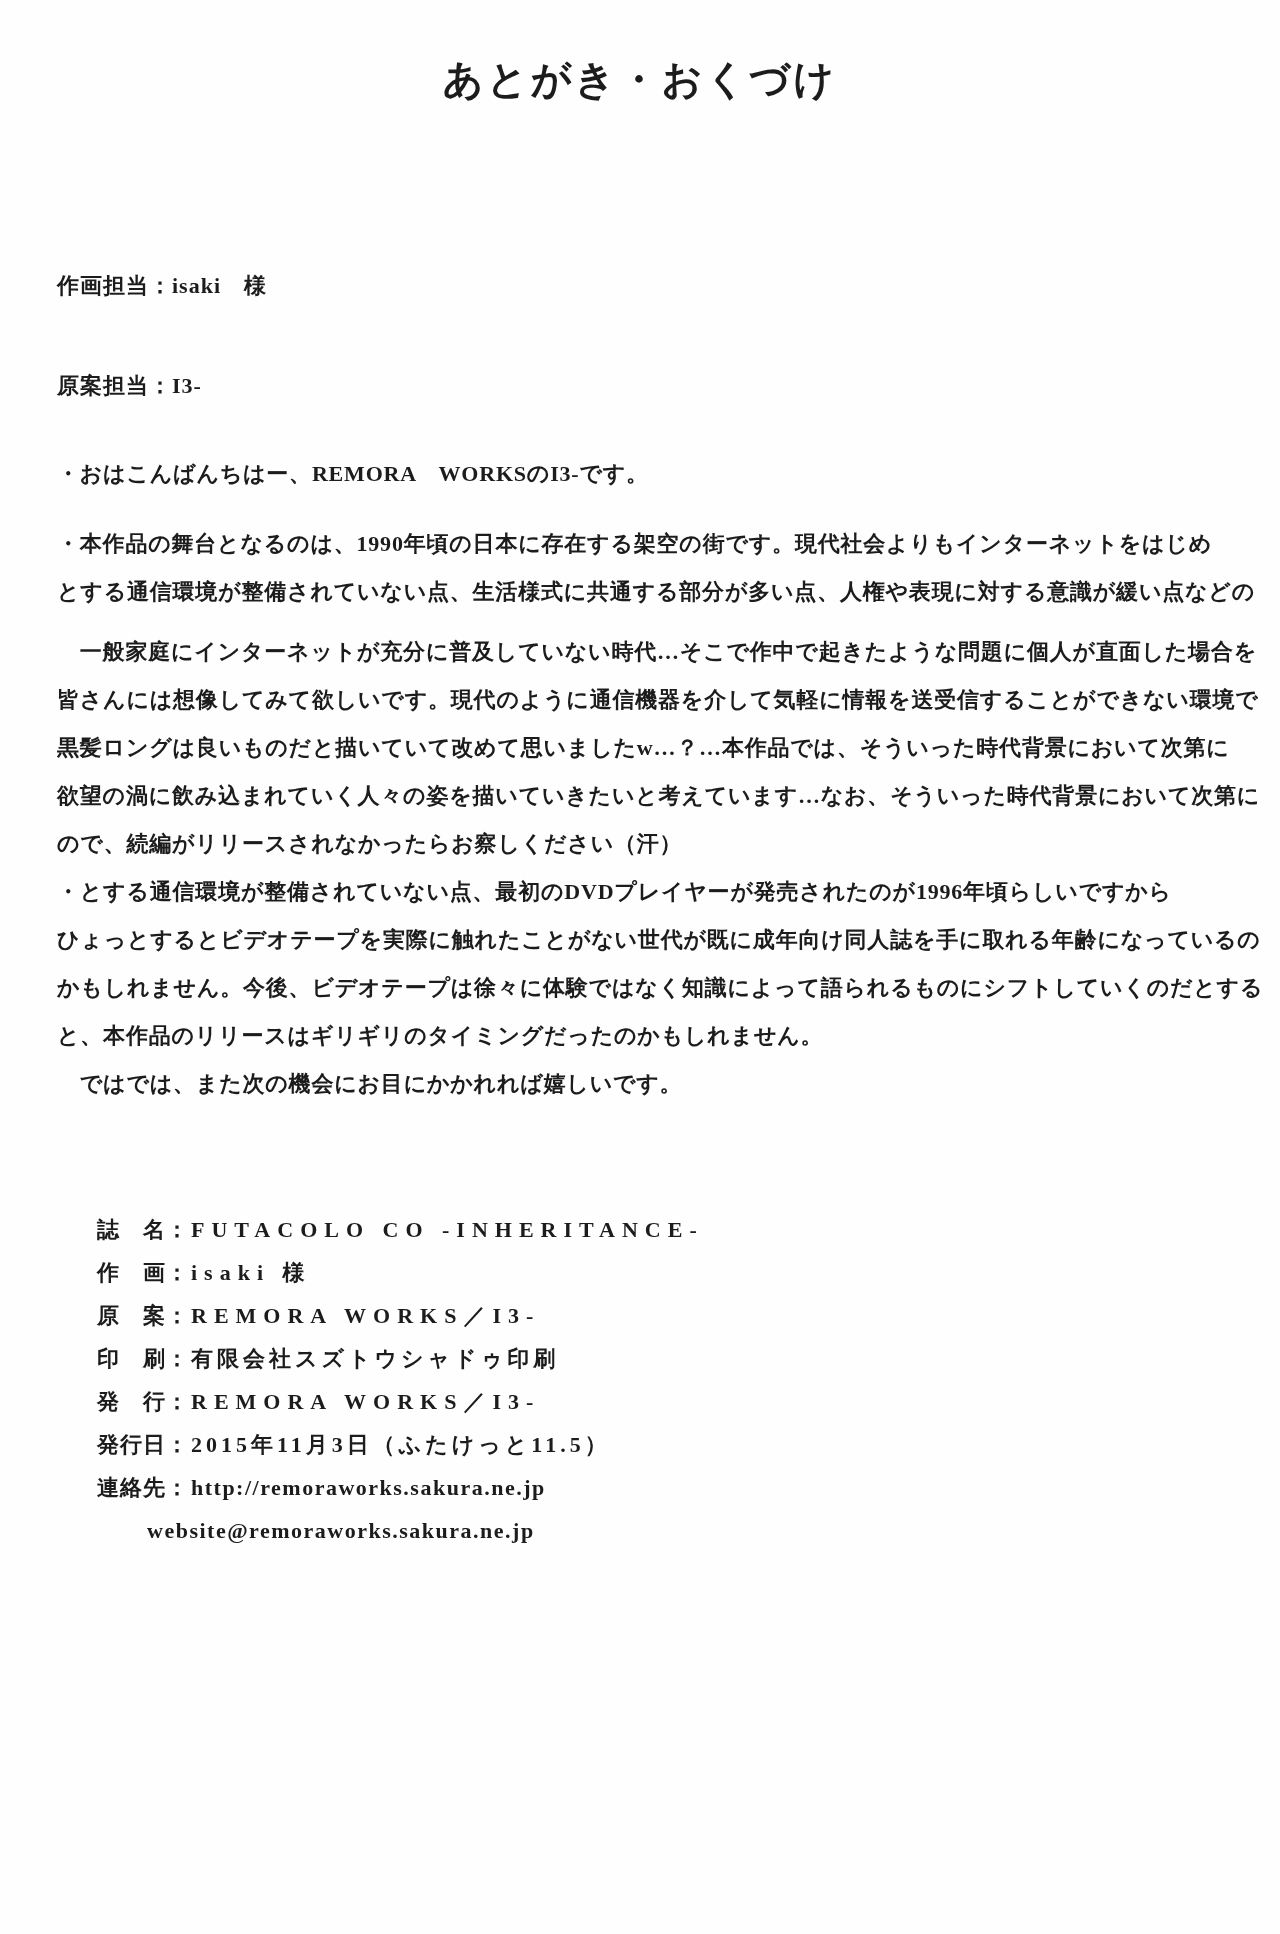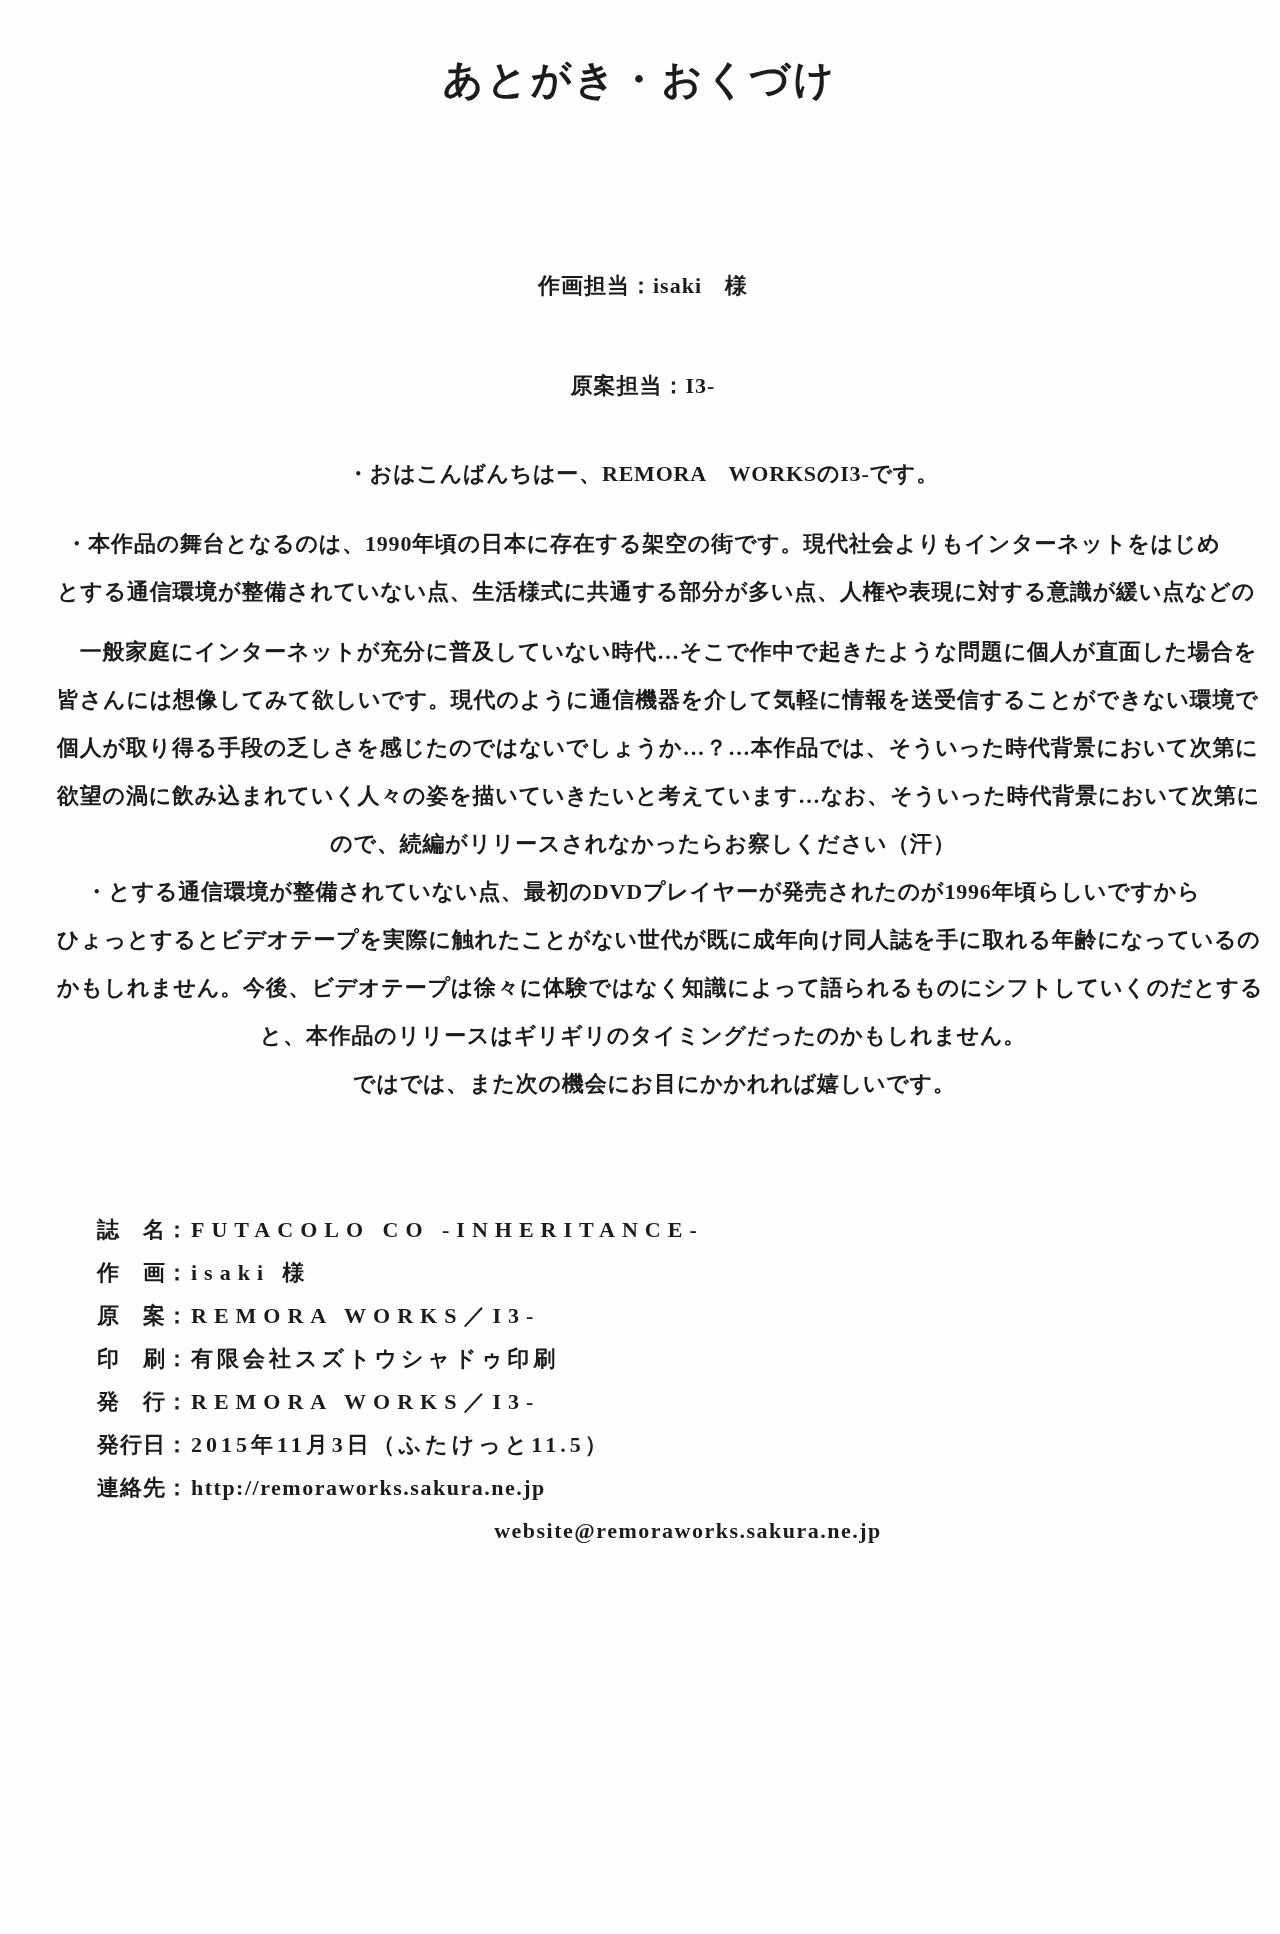--- a/index.html
+++ b/index.html
@@ -23,21 +23,20 @@
   .page-title {
     margin-top: 52px;
     text-align: center;
     font-size: 40px;
     font-weight: 700;
     letter-spacing: 3px;
   }
   .content {
     padding-left: 57px;
     padding-right: 51px;
-    text-align: center;
   }
   .section-heading {
     margin-top: 0;
     font-size: 22px;
     font-weight: 700;
     line-height: 48px;
     letter-spacing: 1px;
   }
   .heading-artist { margin-top: 155px; }
   .heading-planner { margin-top: 52px; }
@@ -101,21 +100,21 @@
     </div>
 
     <div class="para para-setting">
       <div class="line">・本作品の舞台となるのは、1990年頃の日本に存在する架空の街です。現代社会よりもインターネットをはじめ</div>
       <div class="line">とする通信環境が整備されていない点、生活様式に共通する部分が多い点、人権や表現に対する意識が緩い点などの</div>
     </div>
 
     <div class="para para-imagine">
       <div class="line">　一般家庭にインターネットが充分に普及していない時代…そこで作中で起きたような問題に個人が直面した場合を</div>
       <div class="line">皆さんには想像してみて欲しいです。現代のように通信機器を介して気軽に情報を送受信することができない環境で</div>
-      <div class="line">個人が取り得る手段の乏しさを感じたのではないでしょうか…？…本作品では、そういった時代背景において次第に</div>
+      <div class="line">黒髪ロングは良いものだと描いていて改めて思いましたw…？…本作品では、そういった時代背景において次第に</div>
       <div class="line">欲望の渦に飲み込まれていく人々の姿を描いていきたいと考えています…なお、そういった時代背景において次第に</div>
       <div class="line">ので、続編がリリースされなかったらお察しください（汗）</div>
     </div>
 
     <div class="para para-vhs">
       <div class="line">・とする通信環境が整備されていない点、最初のDVDプレイヤーが発売されたのが1996年頃らしいですから</div>
       <div class="line">ひょっとするとビデオテープを実際に触れたことがない世代が既に成年向け同人誌を手に取れる年齢になっているの</div>
       <div class="line">かもしれません。今後、ビデオテープは徐々に体験ではなく知識によって語られるものにシフトしていくのだとする</div>
       <div class="line">と、本作品のリリースはギリギリのタイミングだったのかもしれません。</div>
     </div>

